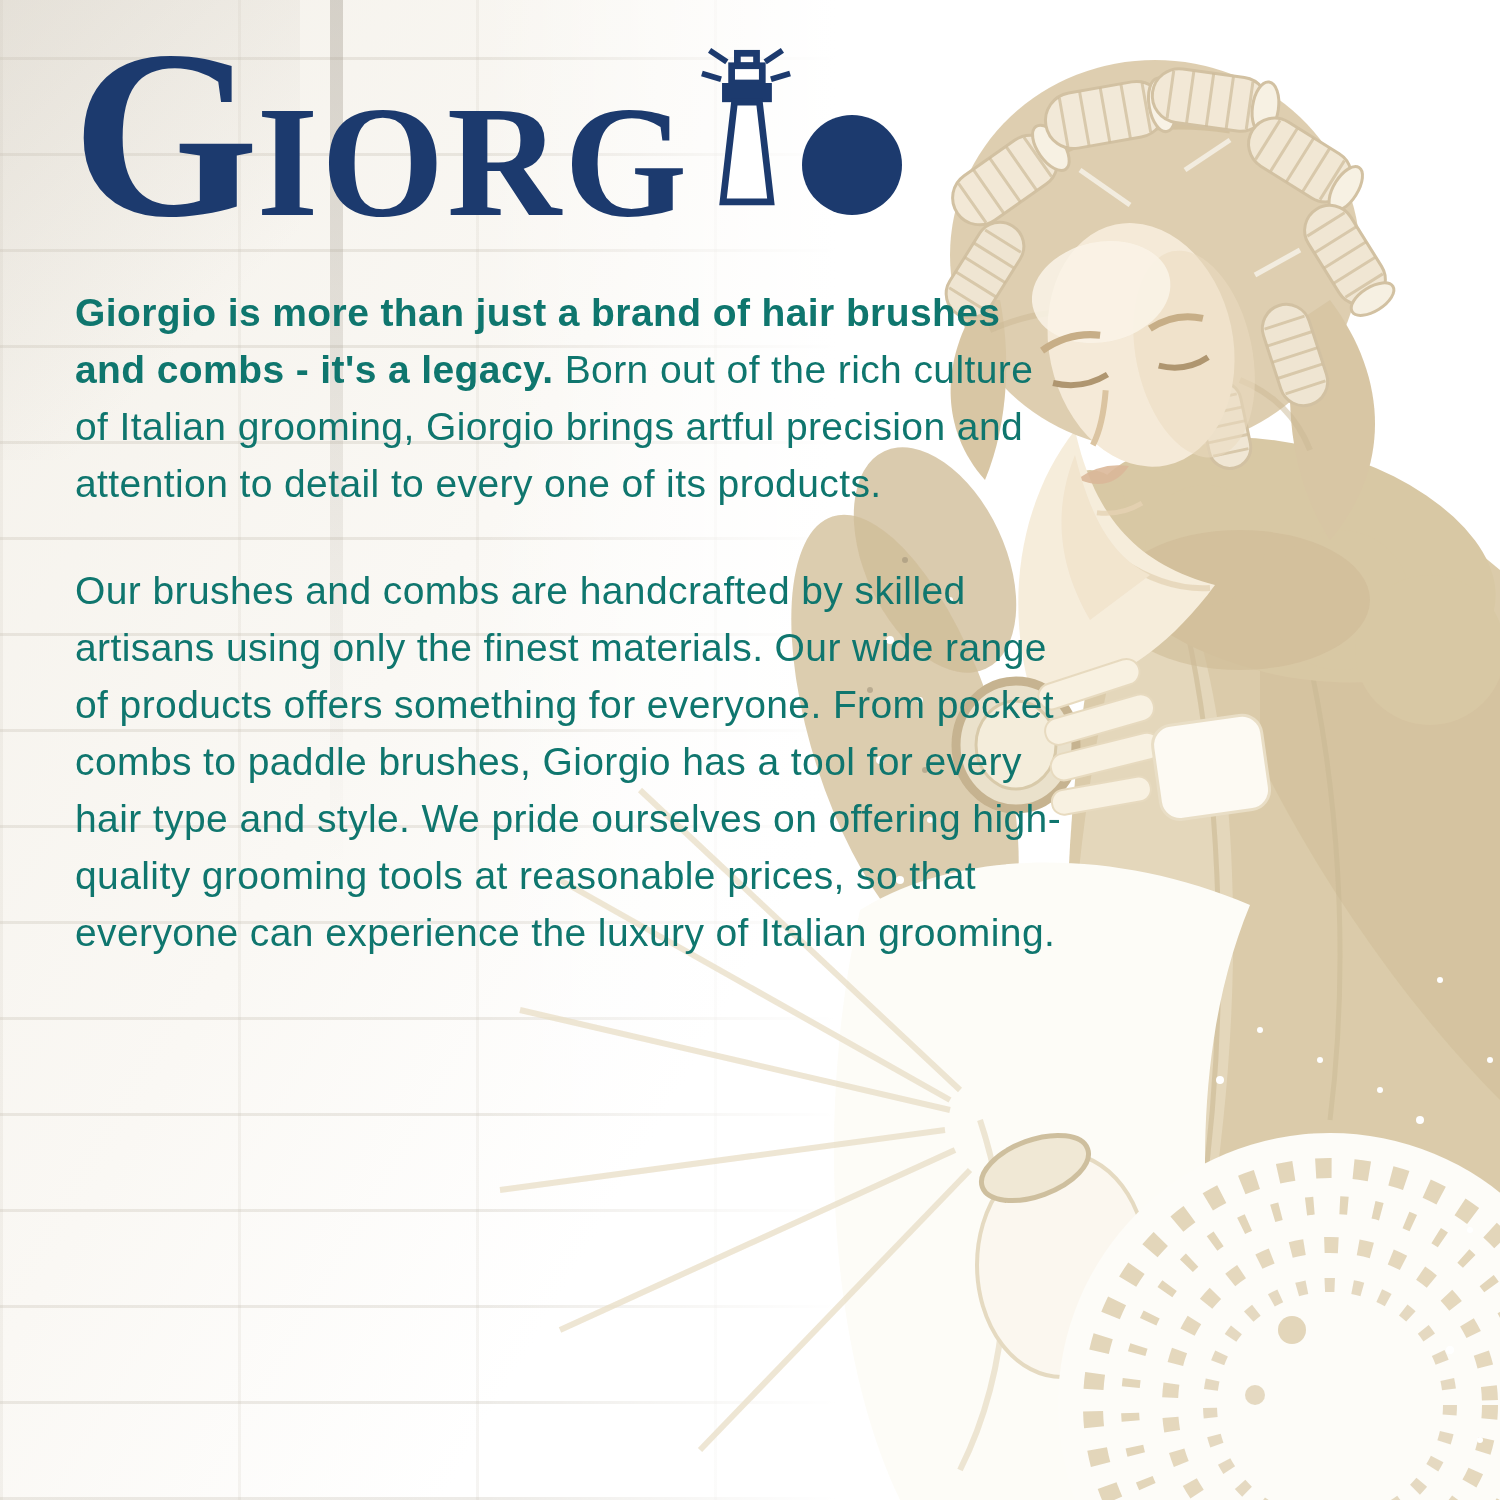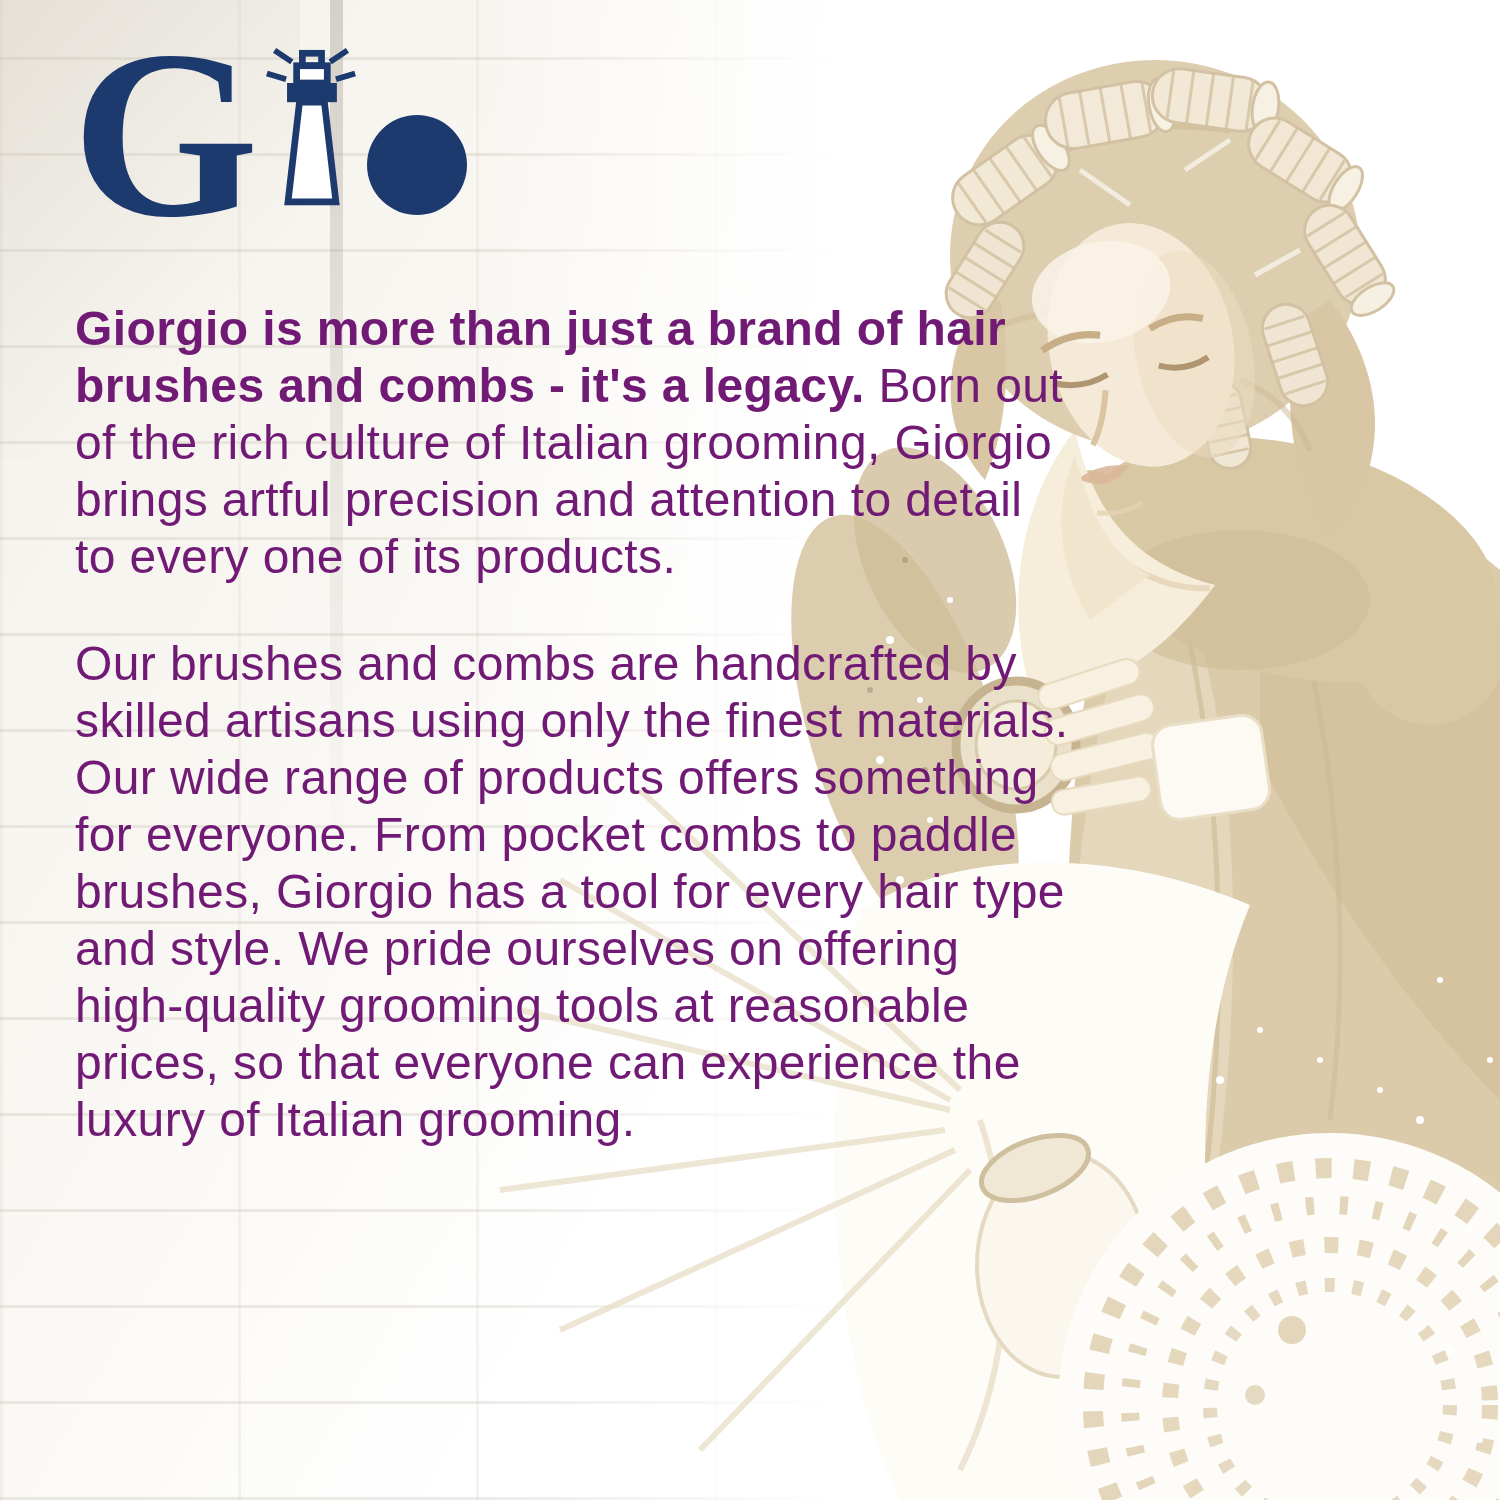--- a/index.html
+++ b/index.html
@@ -32,23 +32,23 @@
     position:absolute; left:72px; top:26px;
     display:flex; align-items:baseline;
     color:#1c3a6e; white-space:nowrap;
   }
   .logo-g  { font:700 240px/0.9 "Liberation Serif", serif; letter-spacing:-4px; }
   .logo-iorg { font:700 158px/0.9 "Liberation Serif", serif; letter-spacing:3px; margin-left:2px; }
   .logo-lh { width:92px; height:172px; margin:0 6px 0 10px; }
   .logo-o  { width:100px; height:100px; border-radius:50%; background:#1c3a6e; margin-left:4px; }
   
   .copy {
-    position:absolute; left:75px; top:300px; width:1000px;
-    font-size:48px; line-height:57px; letter-spacing:0.4px;
-    color:#701a75; z-index:3;
+    position:absolute; left:75px; top:284px; width:1000px;
+    font-size:39px; line-height:57px; letter-spacing:0.4px;
+    color:#0f766e; z-index:3;
   }
   .copy p { margin:0 0 50px 0; }
   .copy .b { font-weight:700; }
 </style>
 </head>
 <body>
 
 <div class="canvas">
 
   <div class="brick"></div>
@@ -209,20 +209,21 @@
         <circle cx="1380" cy="1090" r="3"></circle>
           <circle cx="1260" cy="1030" r="3"></circle>
         <circle cx="1490" cy="1060" r="3"></circle>
           <circle cx="1440" cy="980" r="3"></circle>
       </g>
     </g>
   </svg>
 
   <div class="logo">
     <span class="logo-g">G</span>
+      <span class="logo-iorg">IORG</span>
     <svg class="logo-lh" viewBox="0 0 96 172">
       <g stroke="#1c3a6e" stroke-width="7" fill="none">
         <rect x="39" y="7" width="20" height="13"></rect>
         <rect x="33" y="20" width="32" height="18" fill="#ffffff"></rect>
       </g>
       <rect x="23" y="38" width="52" height="20" fill="#1c3a6e"></rect>
       <path d="M36,58 L62,58 L74,162 L24,162 Z" fill="#ffffff" stroke="#1c3a6e" stroke-width="7"></path>
       <g stroke="#1c3a6e" stroke-width="6">
         <line x1="28" y1="16" x2="10" y2="4"></line>
         <line x1="22" y1="34" x2="2" y2="28"></line>

